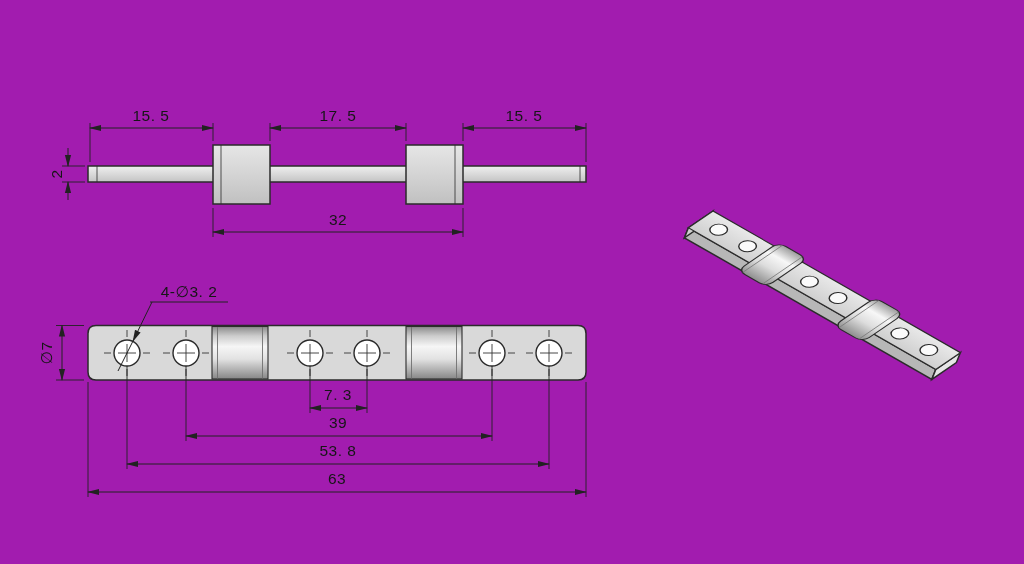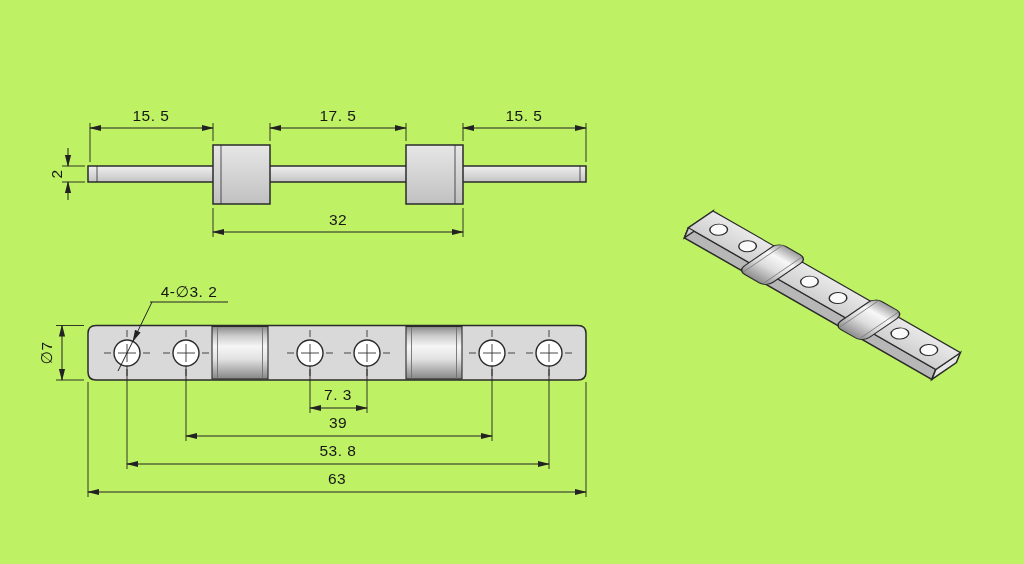--- a/index.html
+++ b/index.html
@@ -1,19 +1,19 @@
 <!DOCTYPE html>
 <html><head>
 <meta charset="utf-8">
 <style>
   html,body{margin:0;padding:0;background:#ffffff;}
   .canvas{
     position:relative;
     width:1024px;height:564px;
-    background:#bef264;
+    background:#a21caf;
     font-family:"Liberation Sans", sans-serif;
     overflow:hidden;
   }
   svg{display:block;}
   .dim-text{
     font-family:"Liberation Sans", sans-serif;
     font-size:15.5px;
     fill:#161616;
     text-anchor:middle;
     letter-spacing:0.5px;

